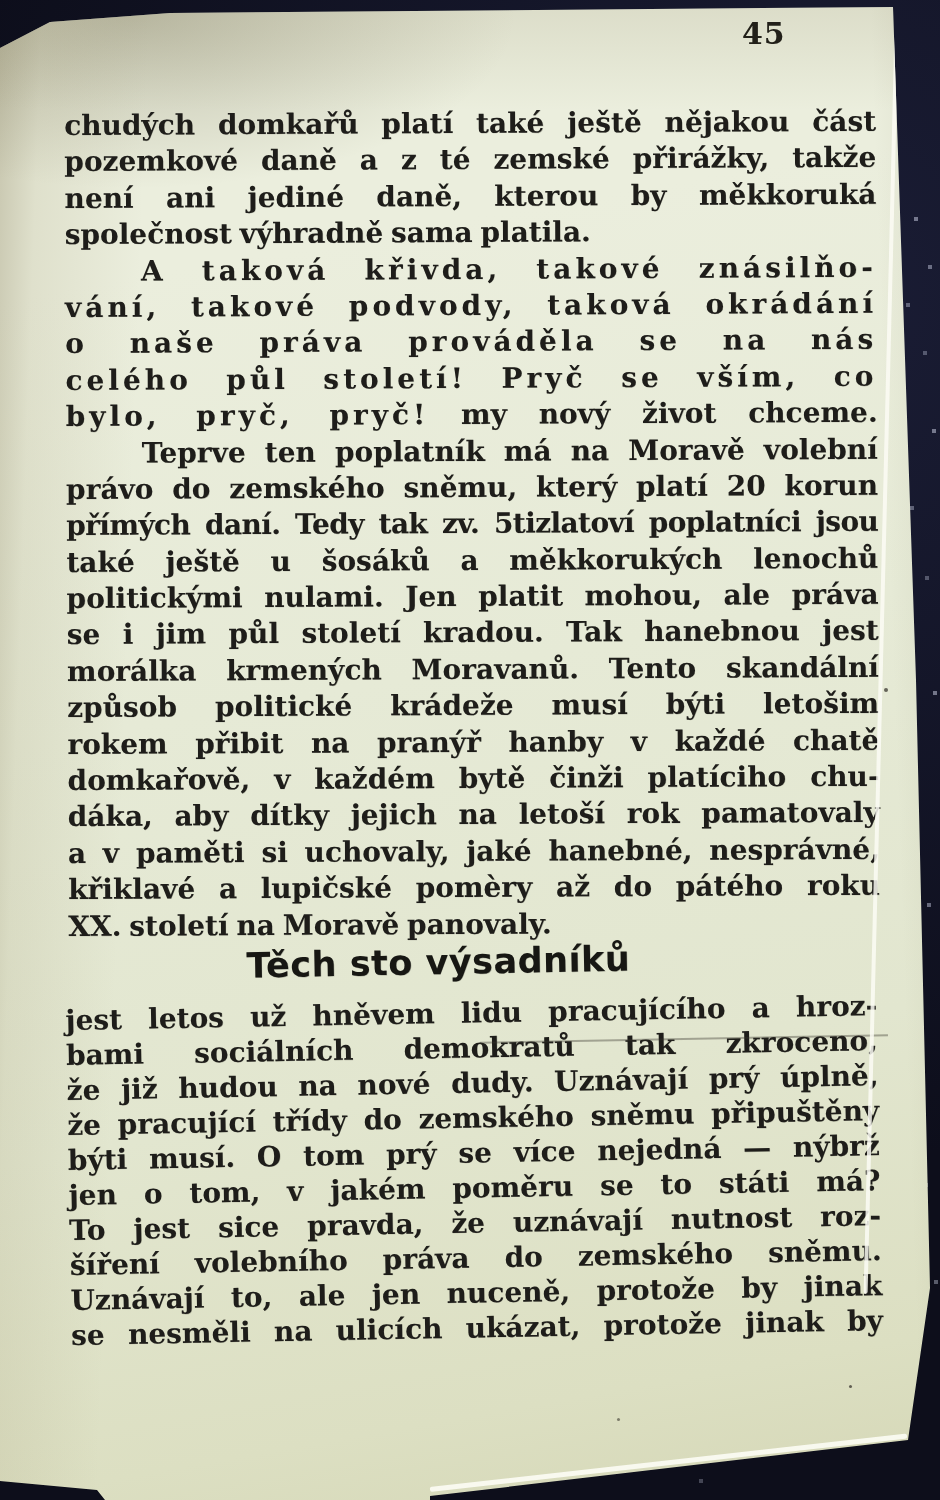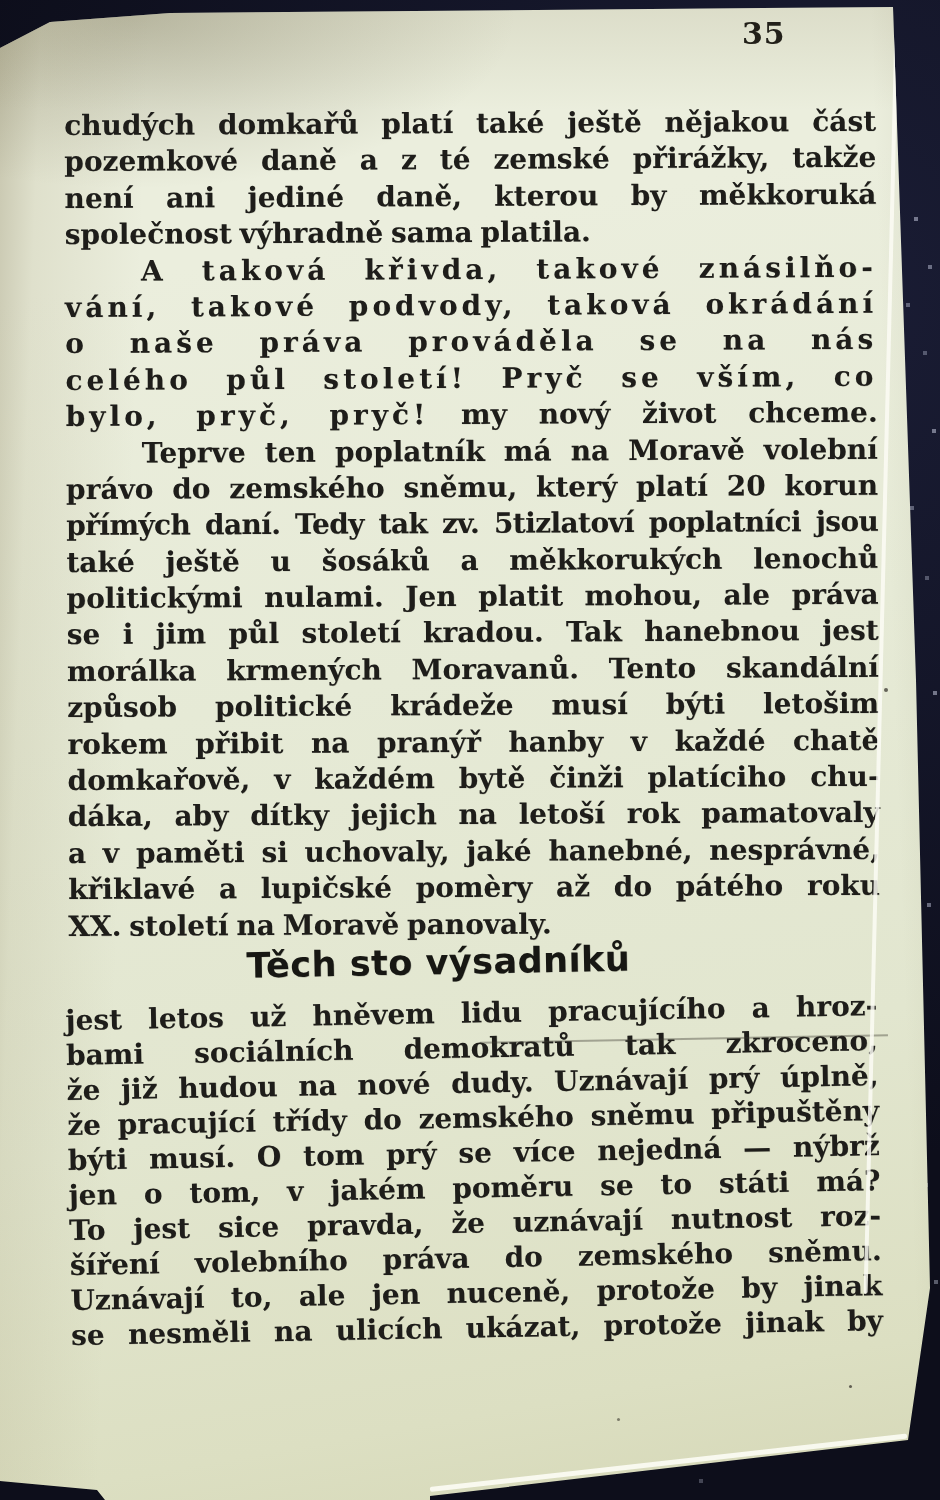--- a/index.html
+++ b/index.html
@@ -104,21 +104,21 @@
   .speck.s3{left:849px;top:1385px;width:3px;height:3px;}
   .speck.s4{left:617px;top:1418px;width:3px;height:3px;background:rgba(45,42,35,.55);}
 </style>
 </head>
 <body>
 
 <div class="bg-speckles"></div>
 
 <div class="paper">
 
-  <div class="pagenum">35</div>
+  <div class="pagenum">45</div>
 
   <div class="textblock upper">
       <div class="para">
         <div class="line"><span>chudých domkařů platí také ještě nějakou část</span></div>
         <div class="line"><span>pozemkové daně a z té zemské přirážky, takže</span></div>
         <div class="line"><span>není ani jediné daně, kterou by měkkoruká</span></div>
         <div class="line no-just"><span>společnost výhradně sama platila.</span></div>
       </div>
       <div class="para">
         <div class="line indent"><span class="sp">A taková křivda, takové znásilňo-</span></div>

